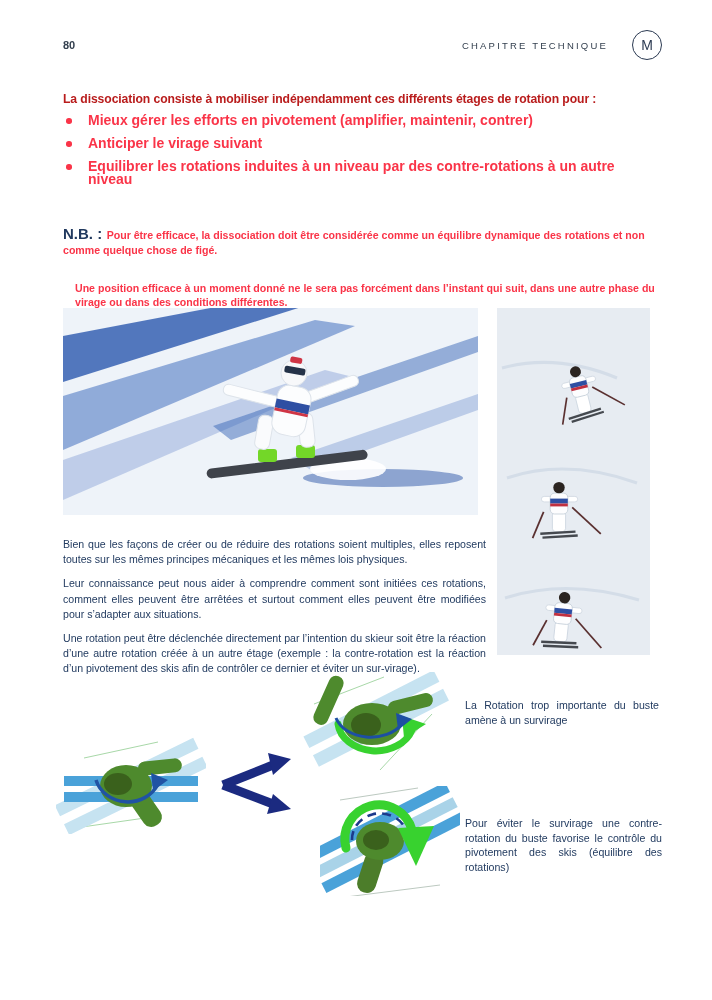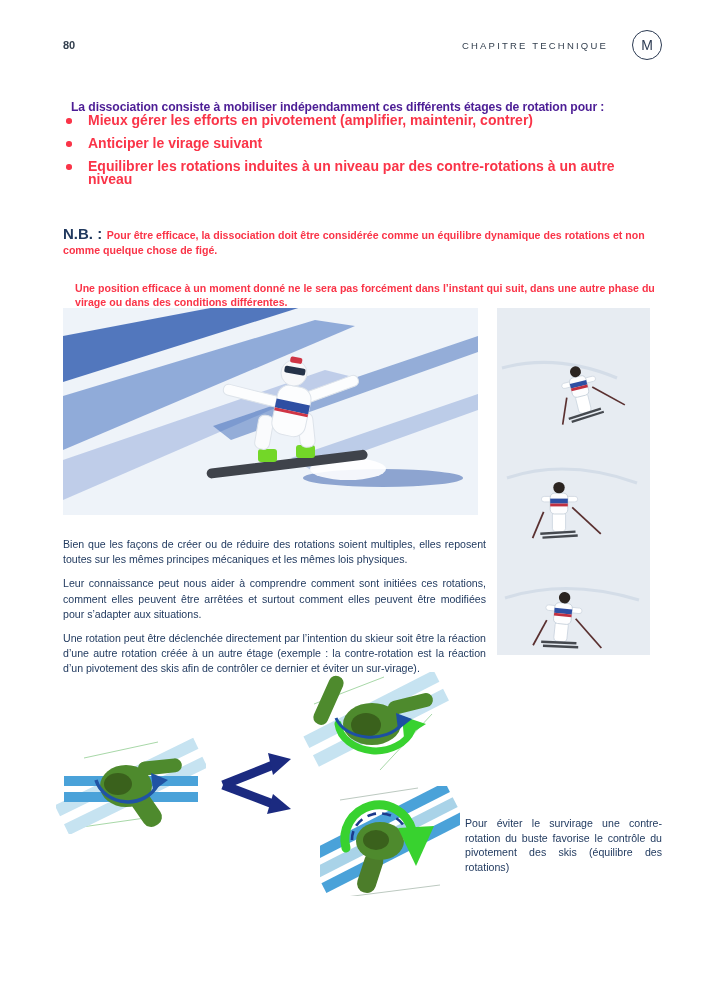--- a/index.html
+++ b/index.html
@@ -8,22 +8,22 @@
   .abs{position:absolute;}
 
   
   #pageNum{left:63px;top:39px;font-size:11px;font-weight:bold;color:#34404f;}
   #chapter{right:104px;top:40px;font-size:9.5px;letter-spacing:2.2px;color:#34404f;}
   #logo{left:632px;top:30px;width:28px;height:28px;border:1.6px solid #2b3a52;border-radius:50%;
         display:flex;align-items:center;justify-content:center;}
   #logo span{font-size:14px;color:#2b3a52;font-weight:500;}
 
   
-  #heading{left:63px;top:92px;width:600px;margin:8px;font-size:12.2px;font-weight:bold;
-           color:#4c1d95;white-space:nowrap;letter-spacing:-0.1px;}
+  #heading{left:63px;top:92px;width:600px;margin:0;font-size:12.2px;font-weight:bold;
+           color:#b91c1c;white-space:nowrap;letter-spacing:-0.1px;}
   #bullets{left:63px;top:114px;width:590px;margin:0;padding:0;list-style:none;}
   #bullets li{position:relative;padding-left:25px;margin-bottom:10px;
               font-size:14px;font-weight:bold;color:#fa3448;line-height:13px;}
   #bullets .dot{position:absolute;left:3px;top:4px;width:5.5px;height:5.5px;border-radius:50%;
                 background:#fa3448;}
 
   
   #nb{left:63px;top:227px;width:588px;margin:0;line-height:14px;text-align:left;}
   .nbl{font-size:15px;font-weight:bold;color:#21395e;}
   .nbt{font-size:10.6px;font-weight:bold;color:#fa3448;line-height:14px;}
@@ -142,20 +142,21 @@
     </g>
     <rect x="30" y="4" width="15" height="52" rx="7" fill="#4e8a2d" transform="rotate(24 37 8)"></rect>
     <rect x="88" y="30" width="46" height="14" rx="7" fill="#4e8a2d" transform="rotate(-14 90 37)"></rect>
     <ellipse cx="72" cy="52" rx="29" ry="21" fill="#4e8a2d"></ellipse>
     <ellipse cx="66" cy="53" rx="15" ry="12" fill="#3a611c"></ellipse>
     <path d="M38,52 A38,30 0 0 0 112,58" fill="none" stroke="#38d22f" stroke-width="7" stroke-linecap="round"></path>
     <polygon points="104,66 126,52 102,44" fill="#38d22f"></polygon>
     <path d="M36,46 A36,26 0 0 0 102,52" fill="none" stroke="#1d4fa3" stroke-width="3"></path>
     <polygon points="98,58 112,47 96,41" fill="#1d4fa3"></polygon>
   </svg>
+  <div id="cap1" class="abs cap">La Rotation trop importante du buste amène à un survirage</div>
 
   <svg id="figLeft" class="abs" width="150" height="98" viewBox="0 0 150 98">
     <line x1="28" y1="22" x2="102" y2="6" stroke="#a8d8a8" stroke-width="1"></line>
     <line x1="12" y1="93" x2="96" y2="81" stroke="#a8d8a8" stroke-width="1"></line>
     <g transform="rotate(-26 75 50)">
       <rect x="-2" y="34" width="154" height="12" fill="#c6e3f1"></rect>
       <rect x="-2" y="55" width="154" height="12" fill="#c6e3f1"></rect>
     </g>
     <rect x="8" y="40" width="134" height="10" fill="#4aa2d9"></rect>
     <rect x="8" y="56" width="134" height="10" fill="#4aa2d9"></rect>

